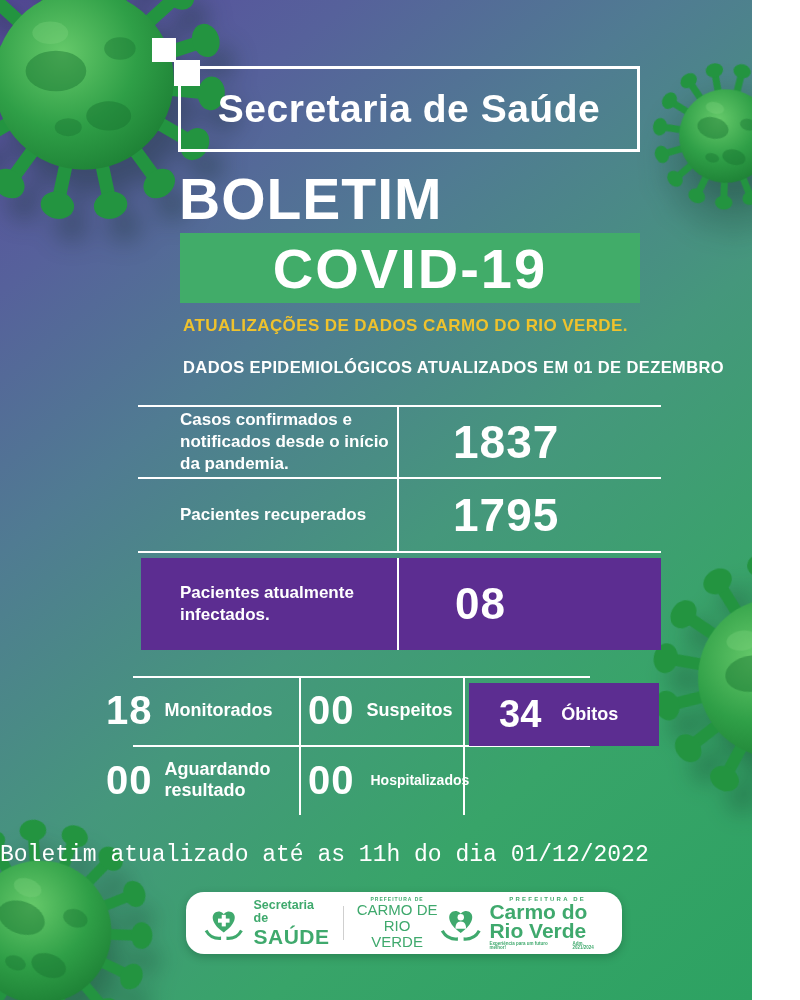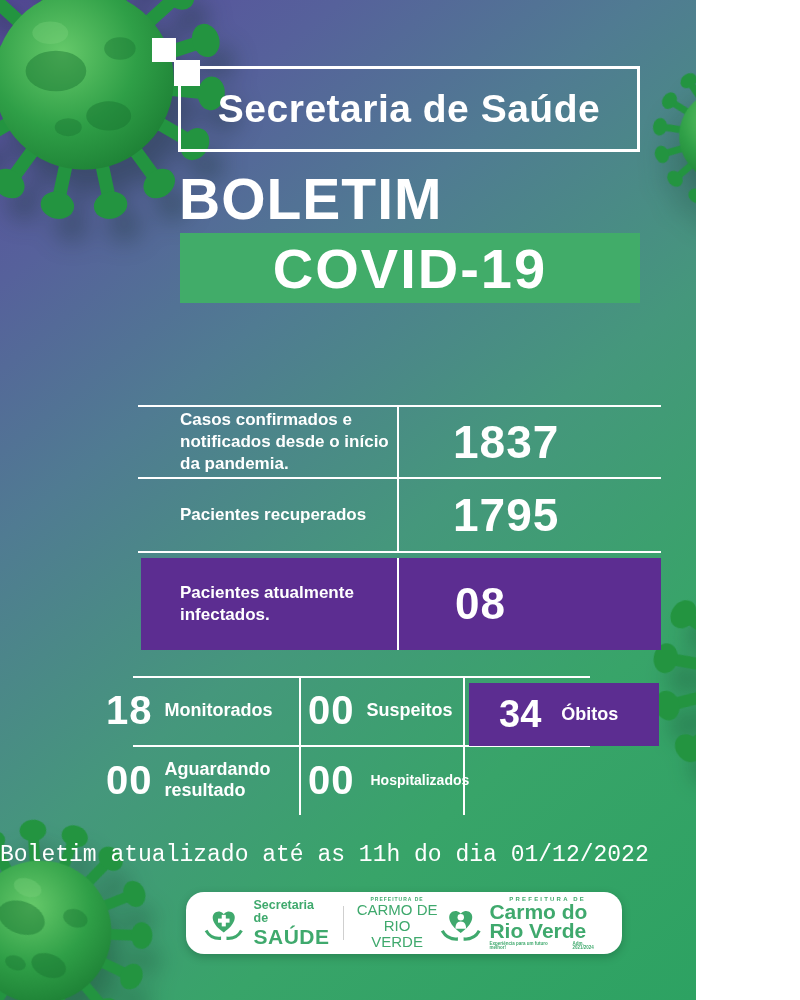--- a/index.html
+++ b/index.html
@@ -1,17 +1,17 @@
 <!DOCTYPE html>
 <html><head>
 <meta charset="utf-8">
 <style>
   html,body{margin:0;padding:0;}
   body{font-family:"Liberation Sans","DejaVu Sans",sans-serif;}
-  #poster{position:relative;width:696px;height:1000px;overflow:hidden;
+  #poster{position:relative;width:752px;height:1000px;overflow:hidden;
     background:linear-gradient(140deg,#584a9e 0%,#56619b 18%,#507b92 34%,#45977c 55%,#38a469 75%,#2da262 100%);}
   .virus{position:absolute;filter:drop-shadow(14px 22px 12px rgba(15,45,35,.38));}
   .white-sq{position:absolute;background:#ffffff;}
   .title-box{position:absolute;left:178px;top:66px;width:462px;height:86px;
     border:3px solid #ffffff;box-sizing:border-box;display:flex;align-items:center;justify-content:center;}
   .title-box .t{color:#fff;font-size:39px;font-weight:800;letter-spacing:.5px;}
   .boletim{position:absolute;left:179px;top:166px;color:#fff;font-size:57px;font-weight:800;letter-spacing:1px;}
   .covid-band{position:absolute;left:180px;top:233px;width:460px;height:70px;background:#41ac69;
     display:flex;align-items:center;justify-content:center;}
   .covid-band .t{color:#fff;font-size:56px;font-weight:800;letter-spacing:2px;}
@@ -118,20 +118,22 @@
   <div class="white-sq" style="left:152px;top:38px;width:24px;height:24px"></div>
   <div class="white-sq" style="left:174px;top:60px;width:26px;height:26px"></div>
 
   <div class="title-box">
     <span class="t">Secretaria de Saúde</span>
   </div>
   <div class="boletim">BOLETIM</div>
   <div class="covid-band">
     <span class="t">COVID-19</span>
   </div>
+  <div class="tagline">ATUALIZAÇÕES DE DADOS CARMO DO RIO VERDE.</div>
+  <div class="dataline">DADOS EPIDEMIOLÓGICOS ATUALIZADOS EM 01 DE DEZEMBRO</div>
 
   <div class="mtable">
     <div class="hline" style="top:0"></div>
     <div class="hline" style="top:72px"></div>
     <div class="hline" style="top:146px"></div>
     <div class="vline" style="left:259px;top:0;height:146px"></div>
 
     <div class="trow" style="top:2px;height:70px">
       <div class="lbl">Casos confirmados e notificados desde o início da pandemia.</div>
       <div class="val">1837</div>

